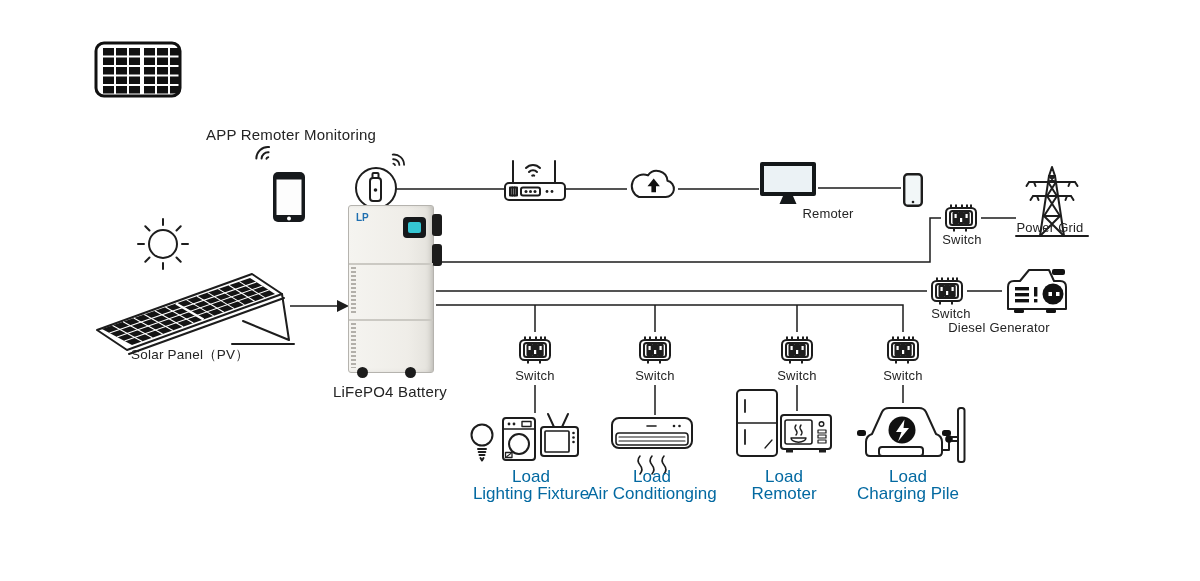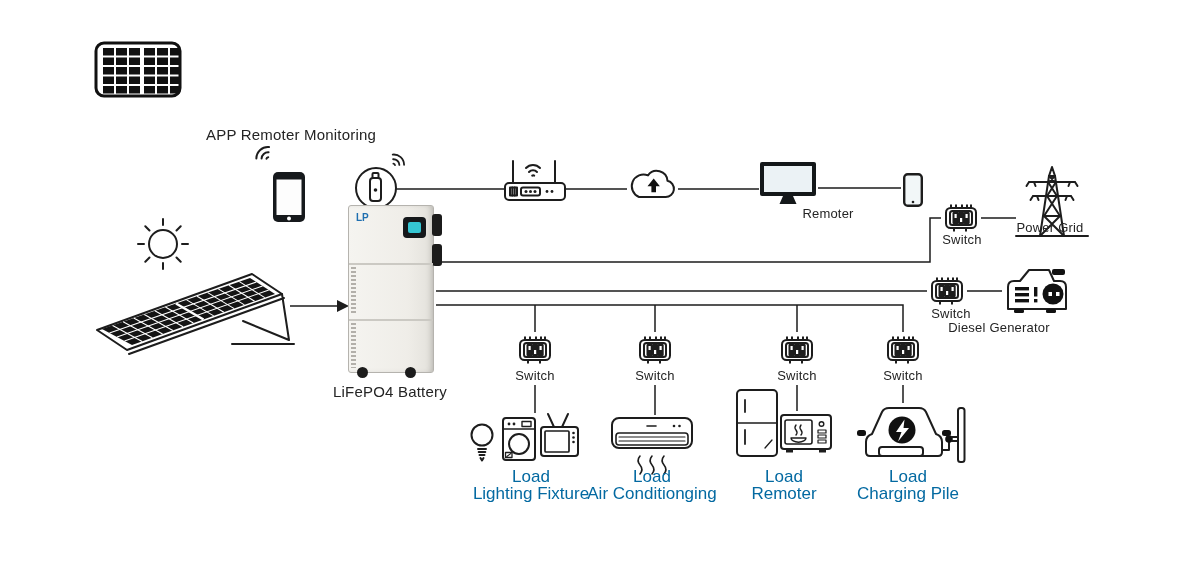--- a/index.html
+++ b/index.html
@@ -198,20 +198,21 @@
   <svg class="icon" style="left:92px;top:264px" width="202" height="92" viewBox="0 0 202 92">
     <g class="stroke" stroke-width="1.6">
       <polygon points="5,66 160,10 190,30 35,86" fill="#fff"></polygon>
       <path d="M37 90 L192 34 M190 30 L197 76 M151 57 L197 76 M140 80 H202"></path>
     </g>
     <polygon points="10,65 158,14 183,30 40,81" fill="#141414"></polygon>
     <path stroke="#fff" stroke-width="1.1" fill="none" d="M20.6 61.4 L50.2 77.4 M31.1 57.7 L60.4 73.7 M41.7 54.1 L70.6 70.1 M52.3 50.4 L80.9 66.4 M62.9 46.8 L91.1 62.8 M73.4 43.1 L101.3 59.1 M94.6 35.9 L121.7 51.9 M105.1 32.2 L131.9 48.2 M115.7 28.6 L142.2 44.6 M126.3 24.9 L152.4 40.9 M136.9 21.3 L162.6 37.3 M147.4 17.6 L172.8 33.6"></path>
     <path stroke="#fff" stroke-width="1.1" fill="none" d="M17.5 69 L164.3 18 M25 73 L170.5 22 M32.5 77 L176.8 26"></path>
     <path stroke="#fff" stroke-width="2.6" fill="none" d="M84 39.5 L111.5 55.5"></path>
   </svg>
+  <div class="lbl" style="left:110px;top:346px;width:160px;font-size:13.5px">Solar Panel（PV）</div>
 
   <div class="battery">
     <div class="bat-logo" style="color: rgb(31, 111, 176);">LP</div>
     <div class="bat-screen">
         <div class="inner" style="background: rgb(53, 198, 211);"></div>
       </div>
     <div class="bat-tab" style="top:8px"></div>
     <div class="bat-tab" style="top:38px"></div>
     <div class="bat-seam" style="top:57px"></div>
     <div class="bat-seam" style="top:113px"></div>

